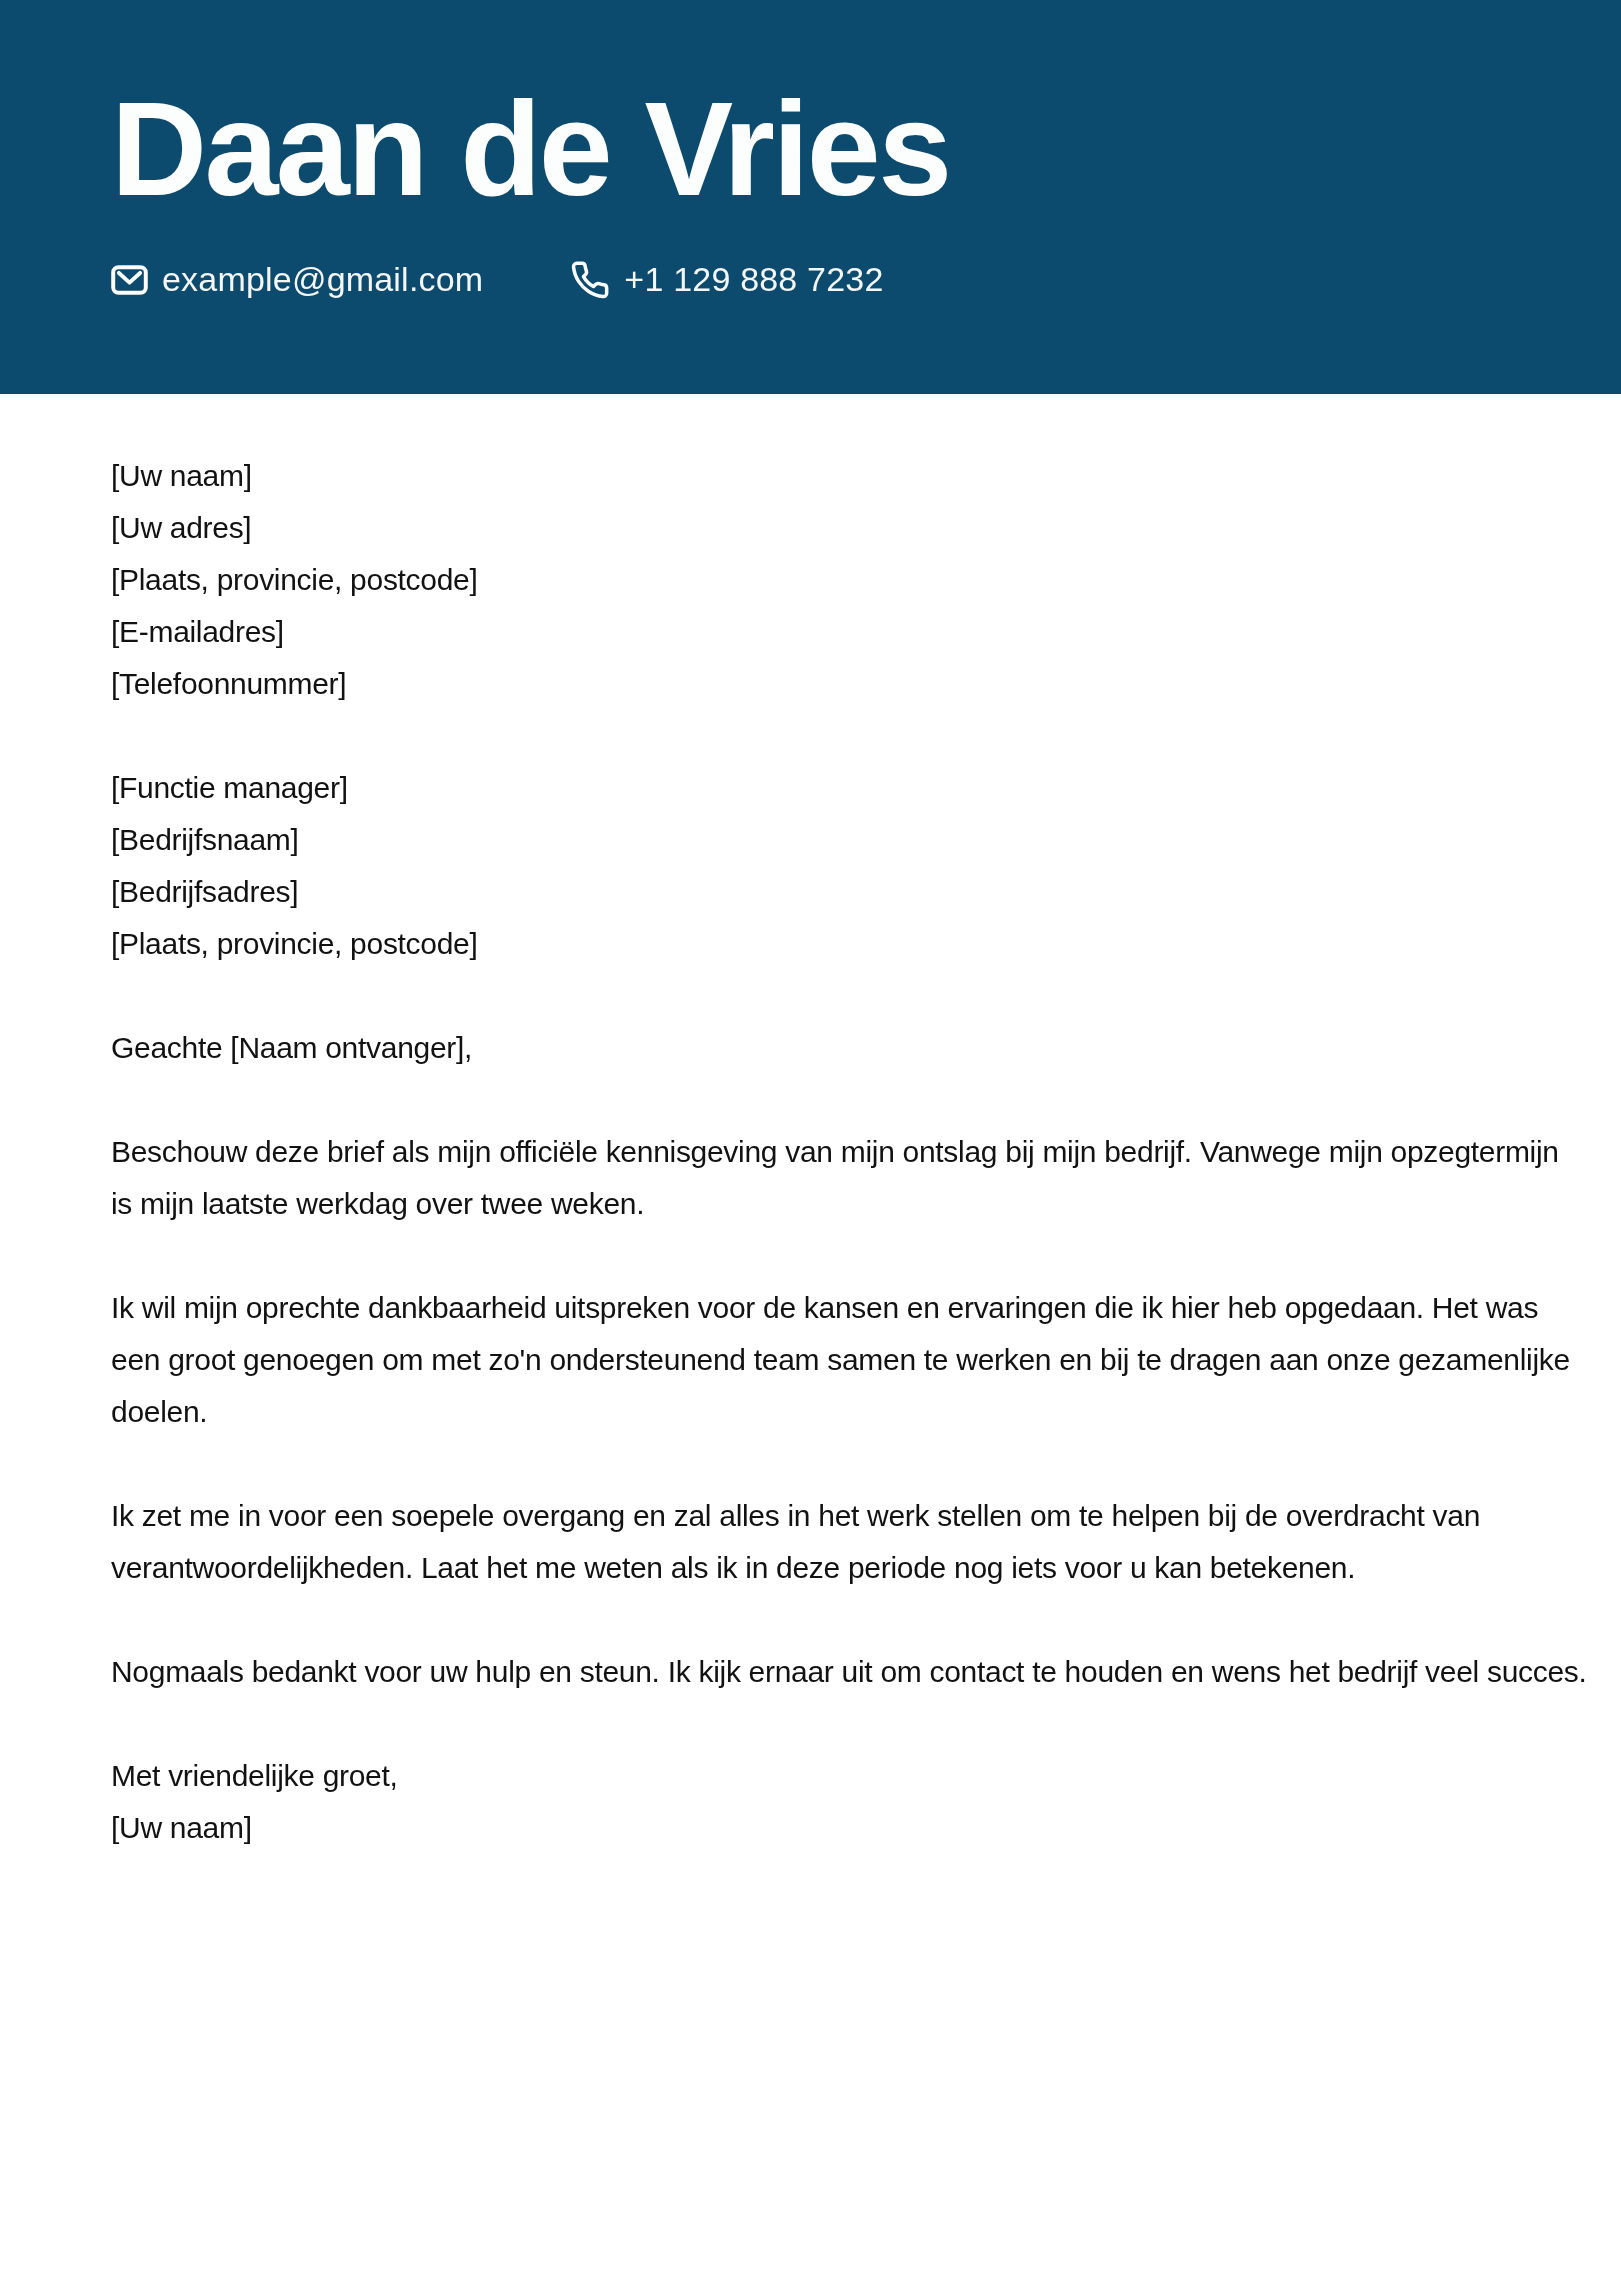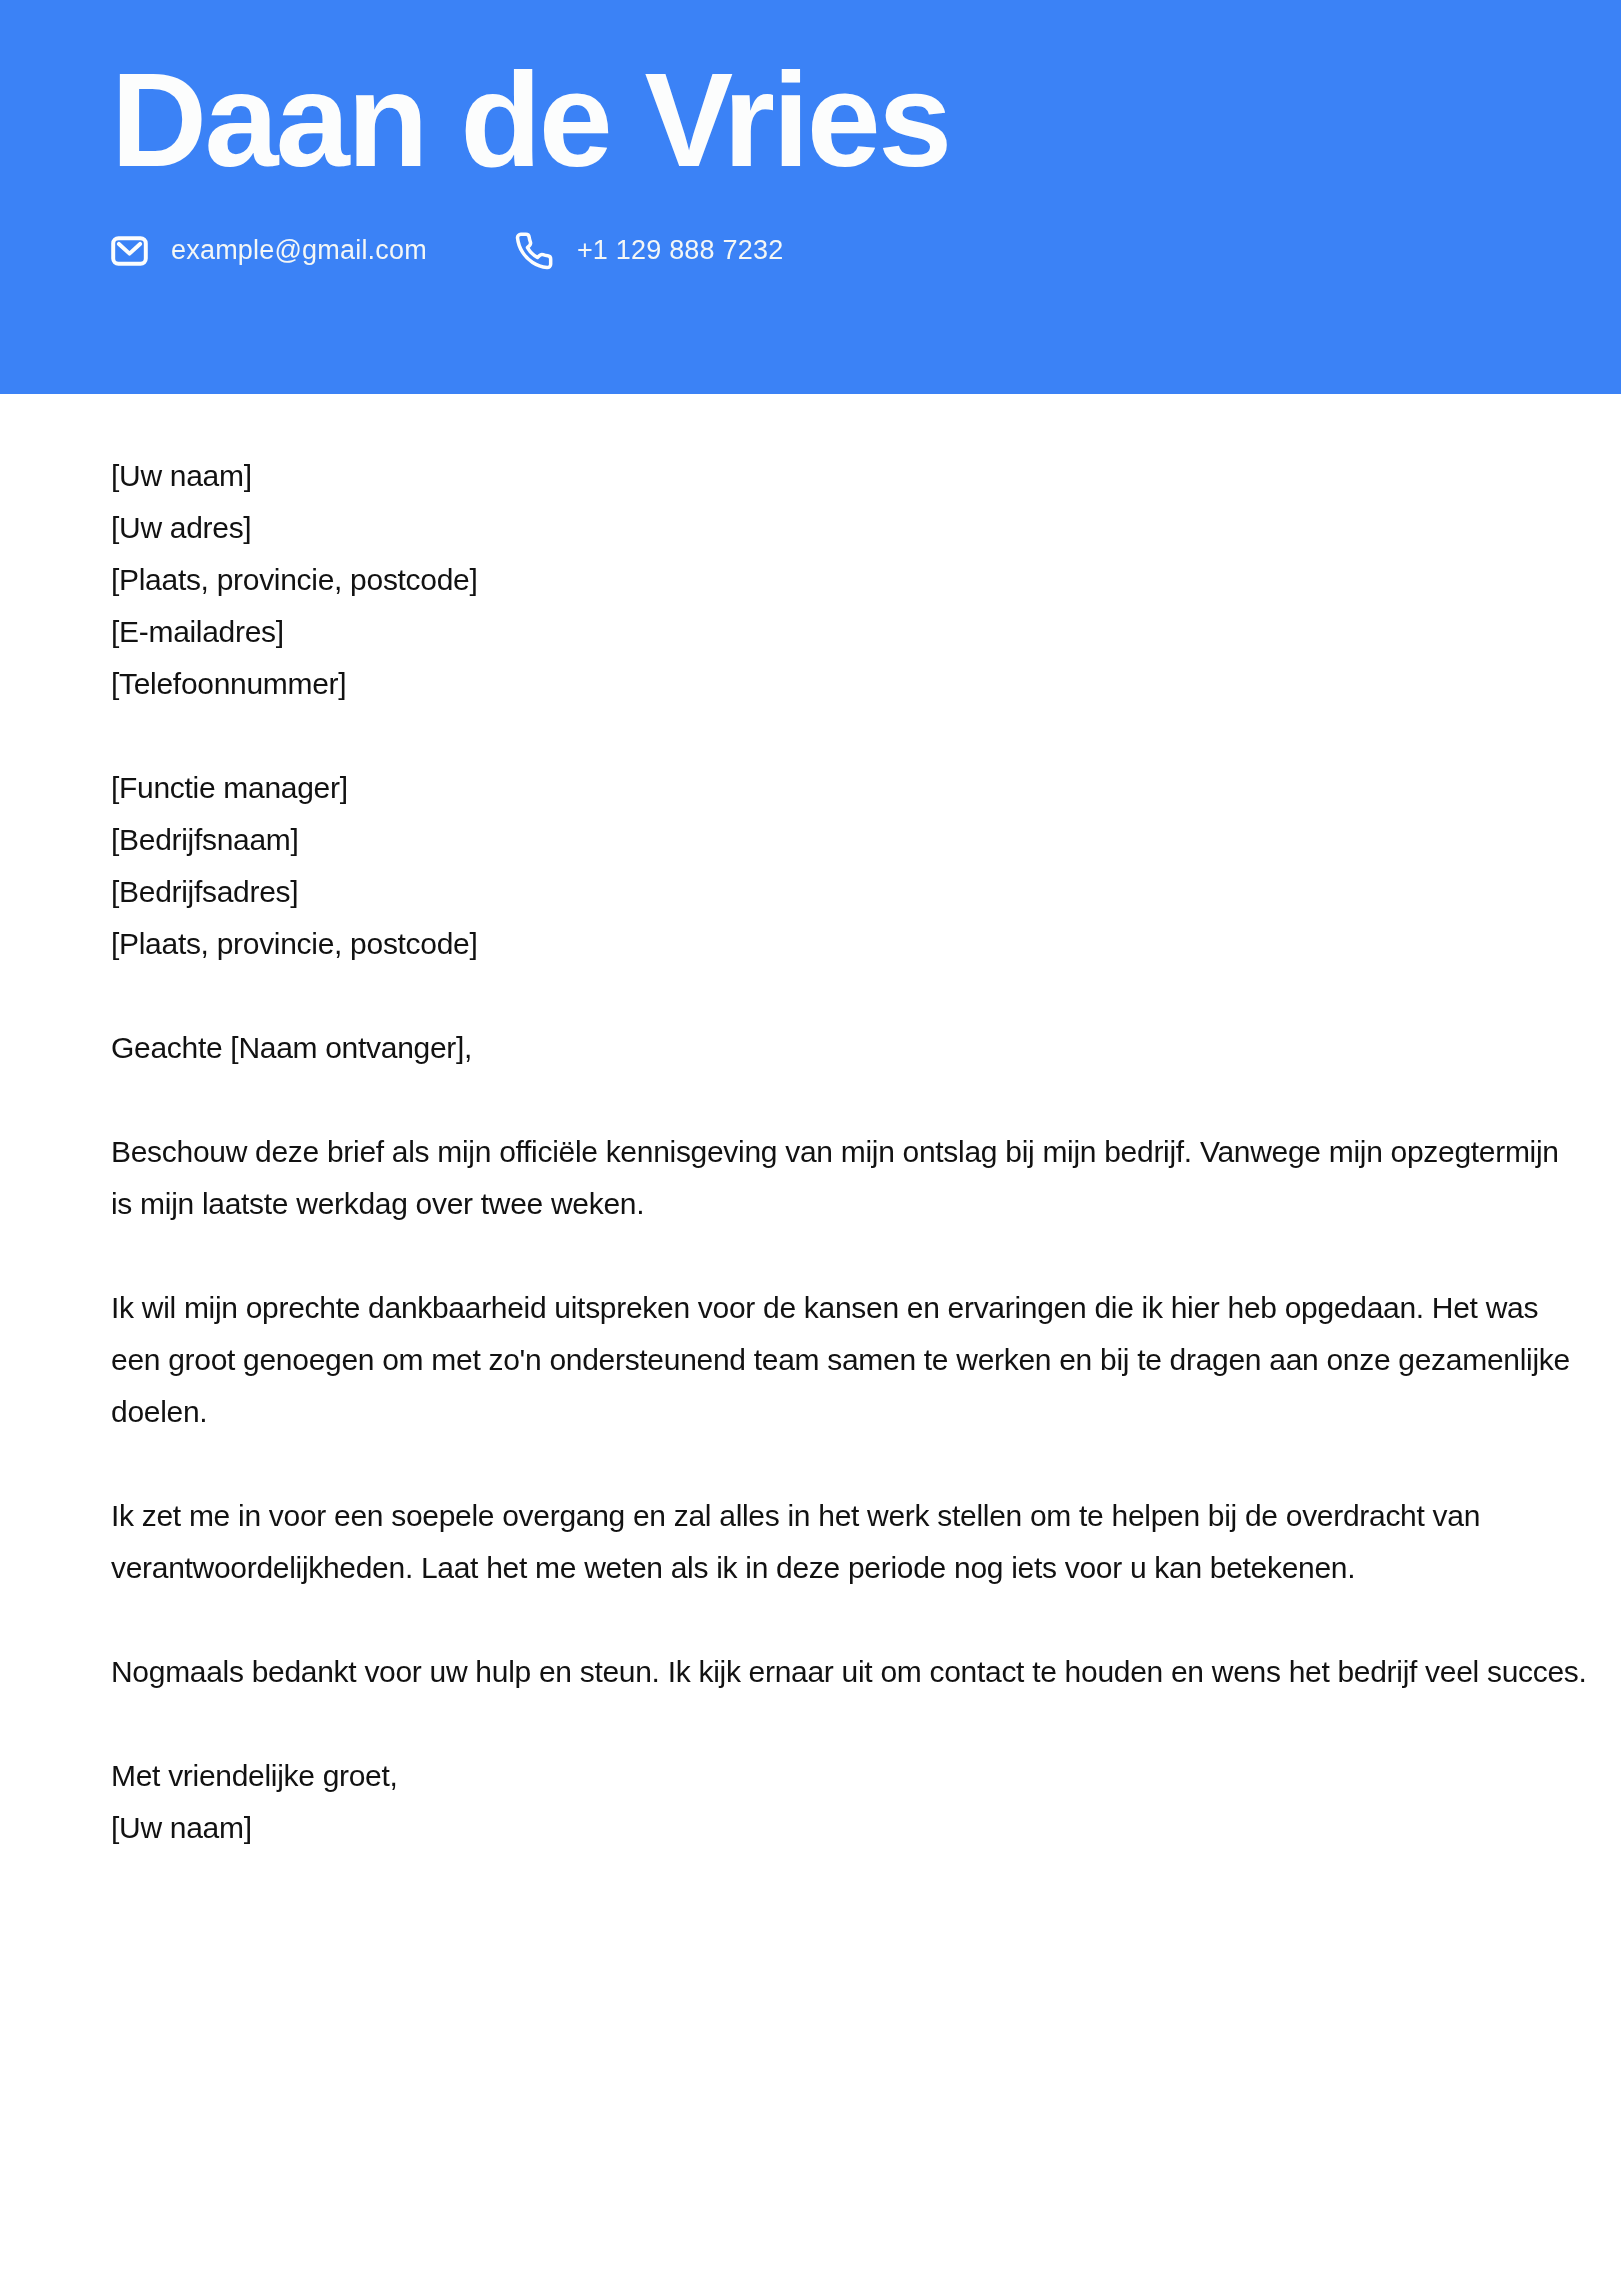--- a/index.html
+++ b/index.html
@@ -12,43 +12,43 @@
     height: 2295px;
     font-family: "Liberation Sans", sans-serif;
     color: #141414;
     position: relative;
     overflow: hidden;
   }
   .header {
     box-sizing: border-box;
     width: 1622px;
     height: 394px;
-    background: #3b82f6;
-    padding: 51px 111px 0 111px;
+    background: #0c4a6e;
+    padding: 80px 111px 0 111px;
   }
   .header h1 {
     margin: 0;
     font-size: 133px;
     line-height: 1.05;
     font-weight: 700;
     letter-spacing: -2.6px;
     color: #fcfdfd;
   }
   .contact-row {
     display: flex;
     align-items: center;
     margin-top: 40px;
     column-gap: 87px;
   }
   .contact-item {
     display: flex;
     align-items: center;
-    column-gap: 23px;
+    column-gap: 14px;
     color: #f4f7f6;
-    font-size: 27px;
+    font-size: 34px;
     letter-spacing: 0.2px;
   }
   .contact-item svg {
     display: block;
     flex: 0 0 auto;
   }
   .letter {
     box-sizing: border-box;
     padding: 56px 96px 0 111px;
     font-size: 30px;

